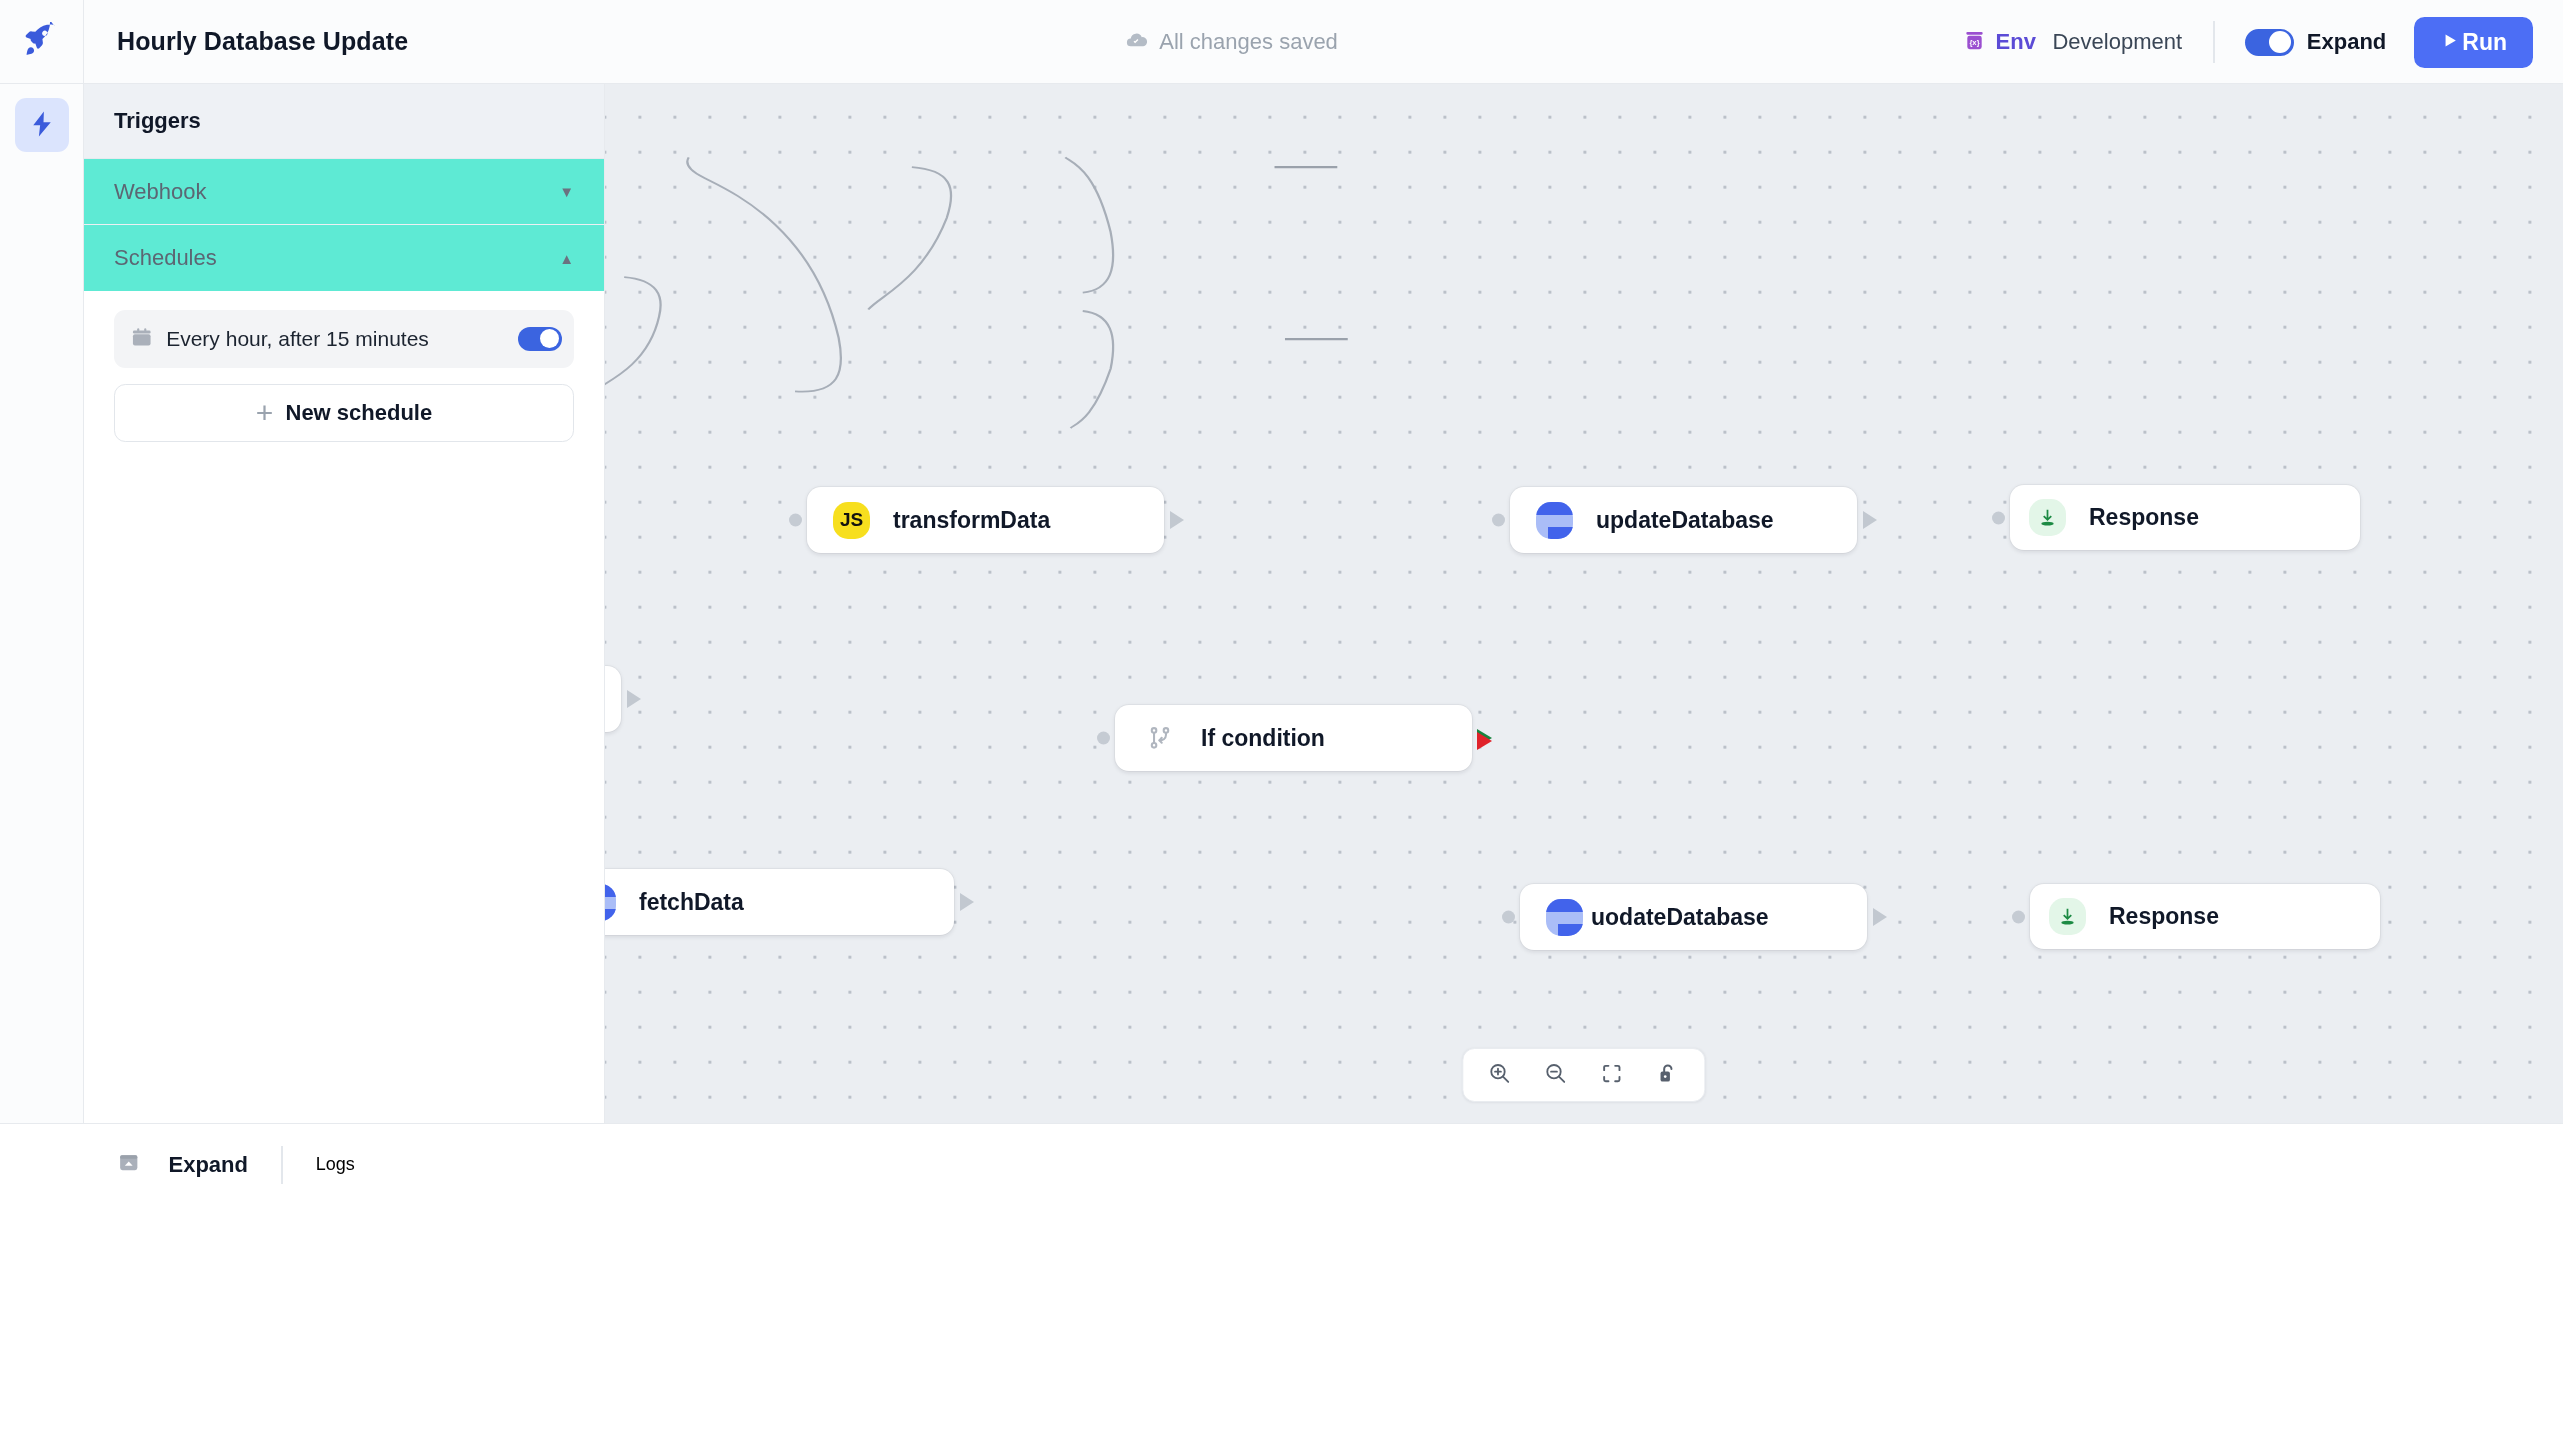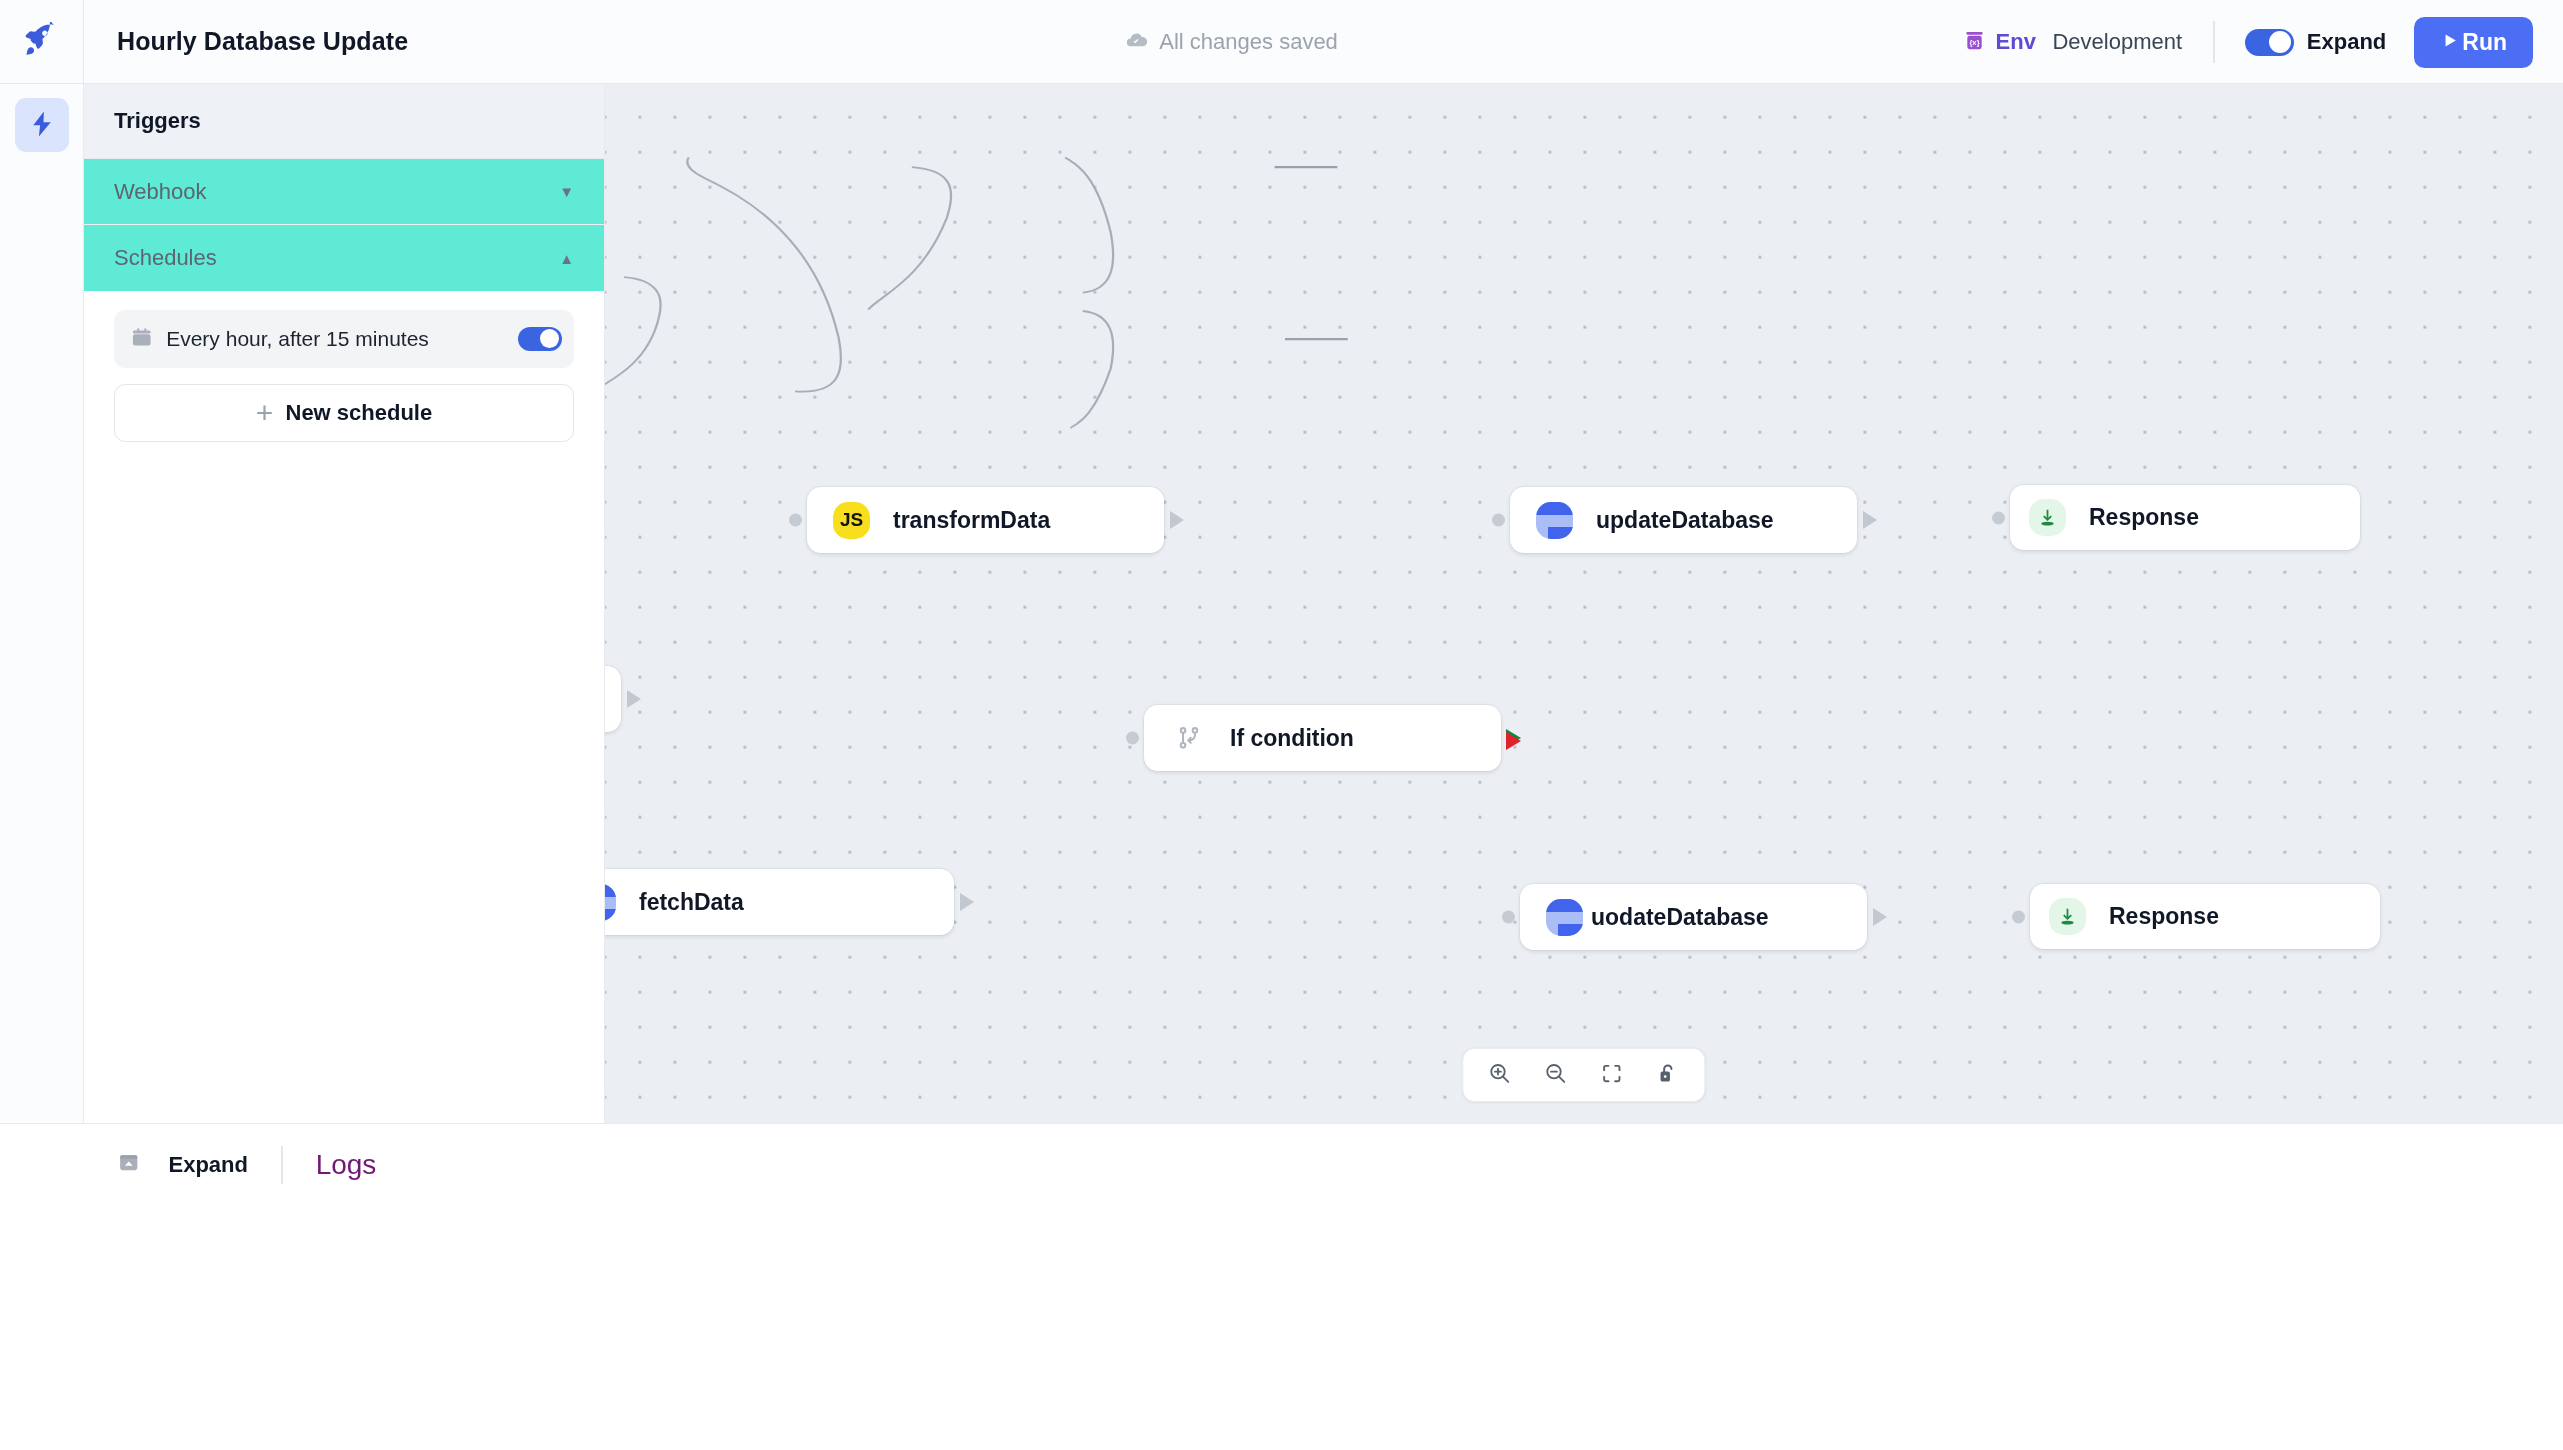--- a/index.html
+++ b/index.html
@@ -184,21 +184,21 @@
   
   .footer {
     height: 82px; min-height: 82px; background: #ffffff;
     border-top: 1.7px solid #e7eaee;
     display: flex; align-items: center; padding-left: 84px;
   }
   .footer-inner { display: flex; align-items: center; height: 100%; }
   .foot-btn { display: flex; align-items: center; gap: 28px; padding: 0 33px; height: 100%; cursor: pointer; }
   .foot-expand-text { font-size: 22px; font-weight: 700; color: #101828; }
   .foot-div { width: 1.7px; height: 38px; background: #e3e7ec; }
-  .foot-logs-text { font-size: 28px; font-weight: 400; color: #701a75; padding: 0 33px; cursor: pointer; }
+  .foot-logs-text { font-size: 18px; font-weight: 400; color: #000000; padding: 0 33px; cursor: pointer; }
 </style>
 </head>
 <body>
 
 <div class="app">
 
   <div class="topbar">
 
     <div class="logo-cell">
       <span>
@@ -339,21 +339,21 @@
         <div class="port-out"></div>
       </div>
 
       <div class="node" style="left:202px; top:403px; width:357px; height:66px;">
         <span class="nic js">JS</span>
         <span class="node-label">transformData</span>
         <div class="port-in"></div>
         <div class="port-out"></div>
       </div>
 
-      <div class="node" style="left:539px; top:621px; width:357px; height:66px;">
+      <div class="node" style="left:510px; top:621px; width:357px; height:66px;">
         <span class="nic cond">
           <svg width="26" height="26" viewBox="0 0 24 24" fill="none" stroke="#b0b6bf" stroke-width="1.9" stroke-linecap="round" stroke-linejoin="round">
             <circle cx="6.5" cy="5" r="2.1"></circle>
             <circle cx="17.5" cy="5" r="2.1"></circle>
             <circle cx="6.5" cy="18.8" r="2.1"></circle>
             <path d="M6.5 7.1v9.6"></path>
             <path d="M17.5 7.1v2.2c0 3.4-3 4.9-6 4.9"></path>
             <path d="M13.6 11.8 11.5 14.2l2.1 2.2"></path>
           </svg>
         </span>

